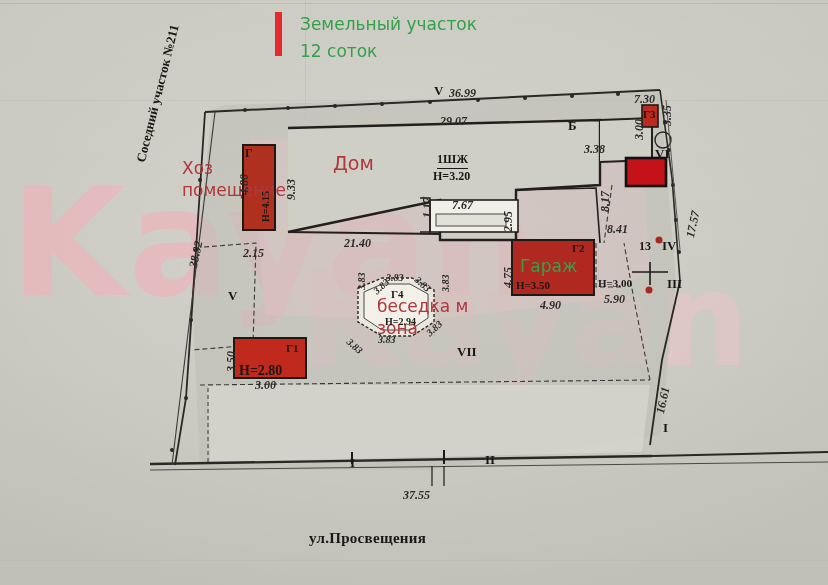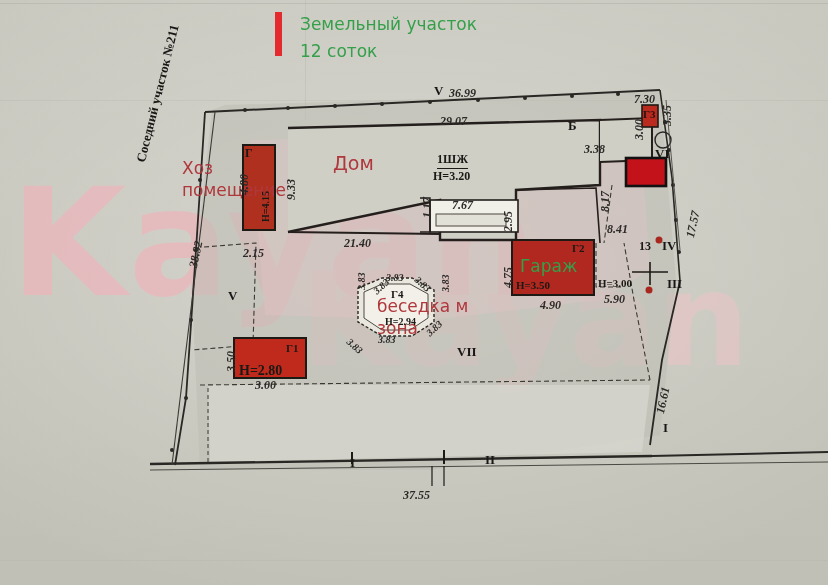--- a/index.html
+++ b/index.html
@@ -186,20 +186,21 @@
   <div class="anno anno-red lbl-hoz1">Хоз</div>
   <div class="anno anno-red lbl-hoz2">помещение</div>
   <div class="anno anno-red lbl-dom">Дом</div>
   <div class="anno anno-red lbl-besedka">беседка м</div>
   <div class="anno anno-red lbl-zona">зона</div>
 
   <div class="anno anno-green lbl-garazh">Гараж</div>
 
   <div class="neighbor">Соседний участок №211</div>
 
+  <div class="street">ул.Просвещения</div>
 
   <div class="dim" style="left:449px;top:86px;">36.99</div>
   <div class="dim" style="left:440px;top:114px;">29.07</div>
   <div class="dim" style="left:634px;top:92px;">7.30</div>
   <div class="dim vert" style="left:632px;top:140px;transform:rotate(-90deg);">3.00</div>
   <div class="dim vert" style="left:660px;top:126px;transform:rotate(-90deg);">3.35</div>
   <div class="dim vert" style="left:284px;top:200px;transform:rotate(-90deg);">9.33</div>
   <div class="dim" style="left:344px;top:236px;">21.40</div>
   <div class="dim" style="left:243px;top:246px;">2.15</div>
   <div class="dim vert" style="left:237px;top:195px;transform:rotate(-90deg);">4.80</div>

